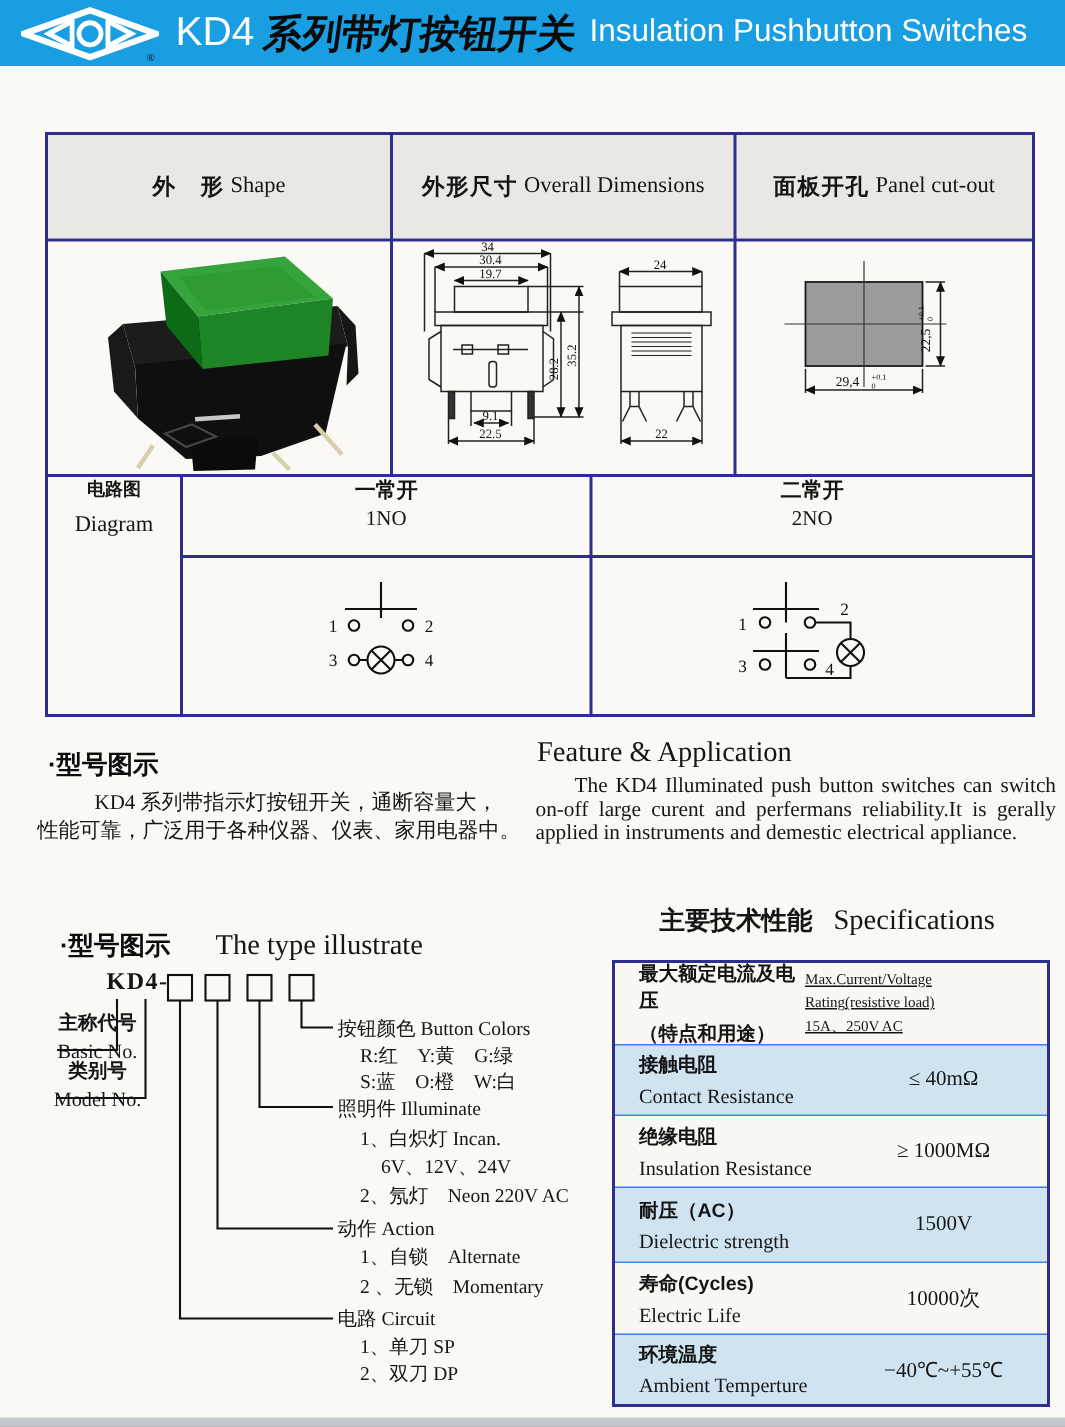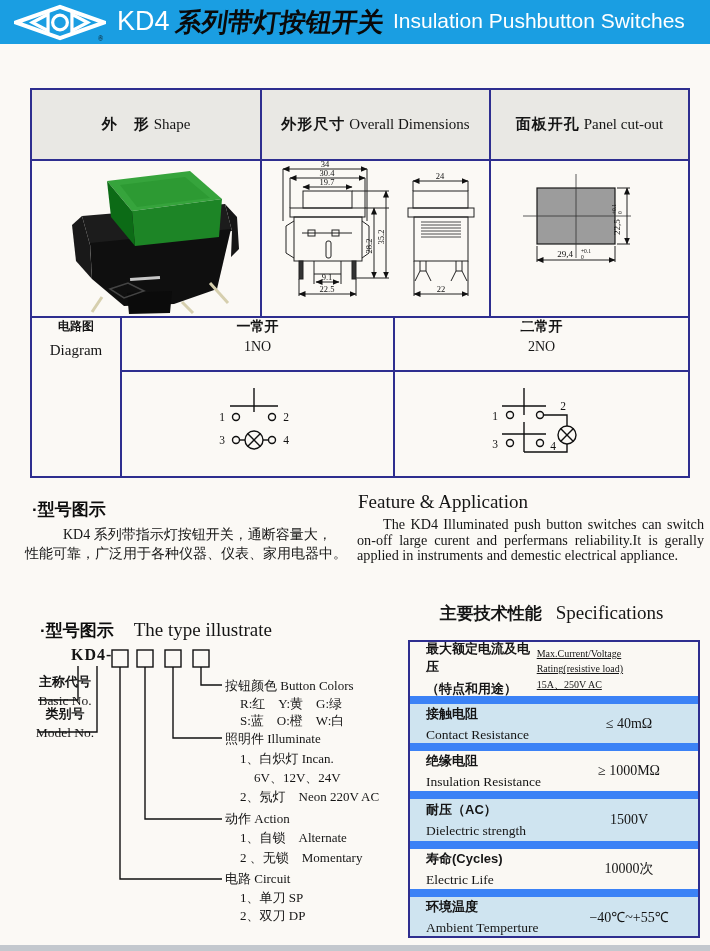--- a/index.html
+++ b/index.html
@@ -33,21 +33,21 @@
   .lref{width:80px;text-align:center;}
   .lref .zh{font-family:"Liberation Sans",sans-serif;font-weight:bold;font-size:13px;}
   .lref .en{font-size:13.5px;margin-top:2px;}
   
   .spectitle{width:297px;text-align:center;white-space:nowrap;}
   .spectitle .zh{font-family:"Liberation Sans",sans-serif;font-weight:bold;font-size:17px;}
   .spectitle .en{font-size:19px;margin-left:10px;}
   .spectbl{left:408px;top:640px;width:292px;height:298px;border:2px solid #2e2e8f;box-sizing:border-box;background:#faf8f3;}
   .srow{position:relative;width:100%;box-sizing:border-box;display:flex;align-items:center;justify-content:space-between;padding:0 8px 0 16px;}
   .srow.alt{background:#cfe4f0;}
-  .srow.bt{border-top:8px solid #3b82f6;}
+  .srow.bt{border-top:1px solid #3b82f6;}
   .srow .lab{display:flex;flex-direction:column;gap:4px;}
   .srow .lab .zh{font-family:"Liberation Sans",sans-serif;font-weight:bold;font-size:13px;}
   .srow .lab .en{font-size:13.5px;}
   .srow .val{width:122px;text-align:center;font-size:14px;}
   .val3{width:162px;text-align:left;font-size:10px;line-height:15.5px;text-decoration:underline;}
   .strip{left:0;top:945px;width:710px;height:6px;background:#c3c8ce;}
   svg text{font-family:"Liberation Serif",serif;fill:#111;}
 </style>
 </head>
 <body>
@@ -274,21 +274,21 @@
 
   <div class="abs sec-title-zh" style="left:32px;top:498px">·型号图示</div>
   <div class="abs zhbody" style="left:63px;top:526px">KD4 系列带指示灯按钮开关，通断容量大，</div>
   <div class="abs zhbody" style="left:25px;top:545px">性能可靠，广泛用于各种仪器、仪表、家用电器中。</div>
 
   <div class="abs sec-title-en" style="left:358px;top:491px">Feature &amp; Application</div>
   <div class="abs enbody" style="left:357px;top:517px">The KD4 Illuminated push button switches can switch on-off large curent and perfermans reliability.It is gerally applied in instruments and demestic electrical appliance.</div>
 
   <div class="abs" style="left:40px;top:619px;white-space:nowrap">
     <span class="sec-title-zh">·型号图示</span>
-    <span class="sec-title-en" style="margin-left:16px">The type illustrate</span>
+    <span class="sec-title-en" style="margin-left:26px">The type illustrate</span>
   </div>
   <div class="abs kd4pre" style="left:71px;top:646px">KD4-</div>
 
   <svg class="abs" style="left:20px;top:645px" width="330" height="290" viewBox="0 0 330 290">
     <g stroke="#111" stroke-width="1.4" fill="none">
       <rect x="92" y="5" width="16" height="17"></rect>
       <rect x="117" y="5" width="16" height="17"></rect>
       <rect x="145" y="5" width="16" height="17"></rect>
       <rect x="173" y="5" width="16" height="17"></rect>
       <polyline points="58,21 58,55 18,55"></polyline>

